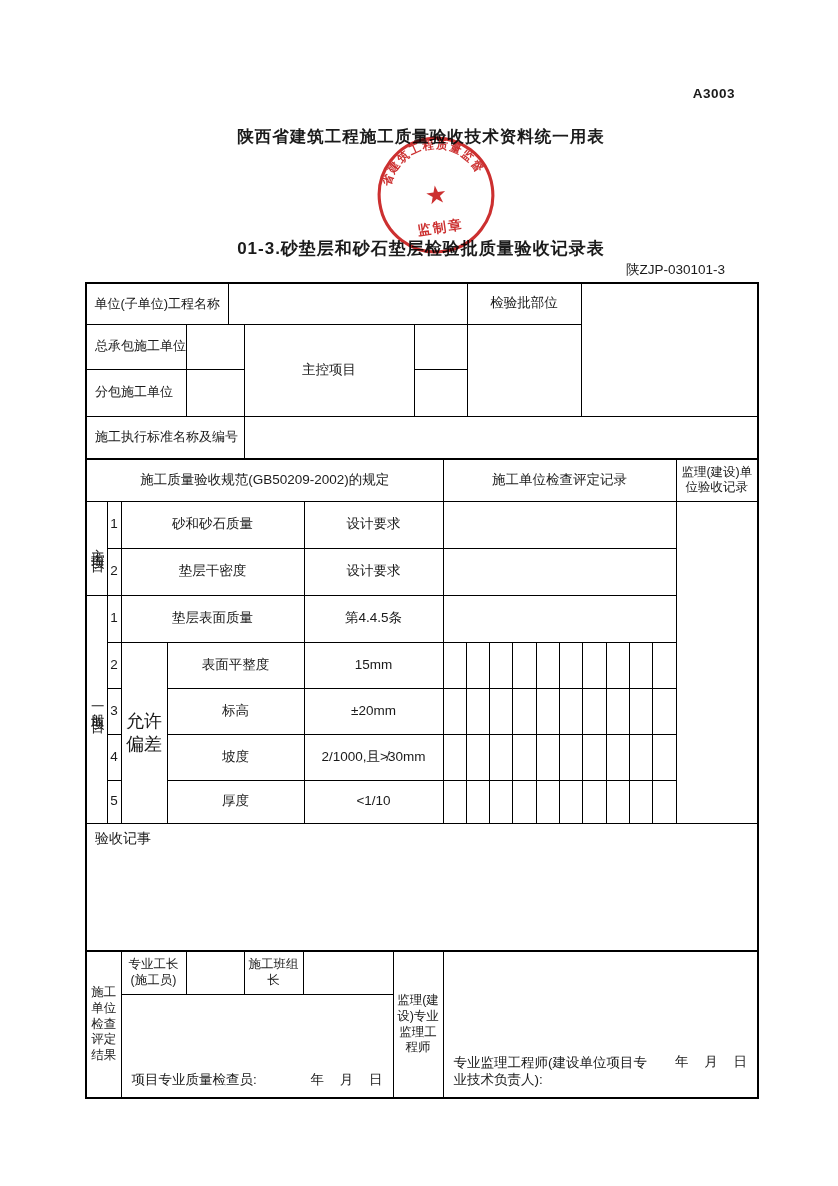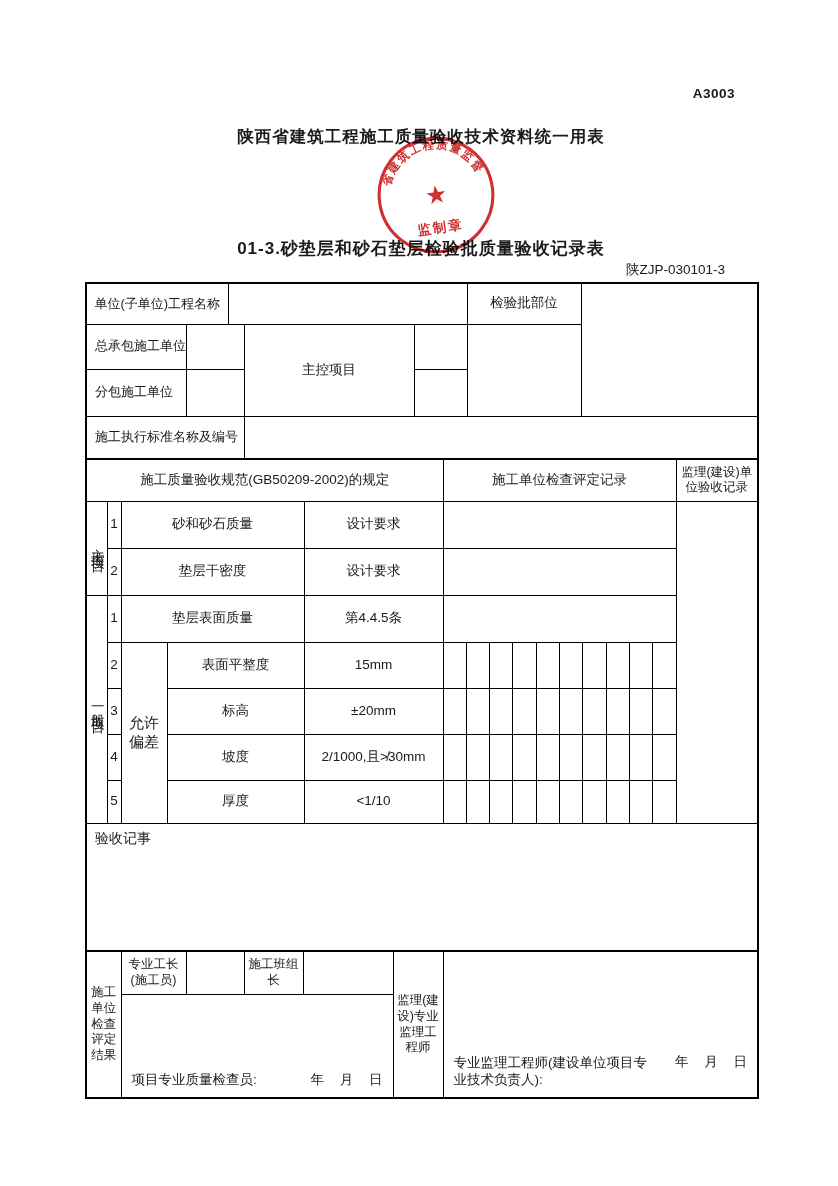--- a/index.html
+++ b/index.html
@@ -27,21 +27,21 @@
   .sub-cell{text-align:left;padding-left:8px;}
   .sub-cell b{margin-right:14px;}
 
   .info-tbl{top:282px;}
   .nowrap{white-space:nowrap;font-size:13px;}
   .left-pad{text-align:left;padding-left:8px;}
 
   .items-tbl{top:458px;border-radius:27px;}
   .vert{writing-mode:vertical-rl;text-orientation:upright;letter-spacing:4px;display:inline-block;
         font-size:13.5px;}
-  .allow{font-size:15px;padding:0 3px;}
+  .allow{font-size:18px;padding:0 3px;}
   .notes-cell{text-align:left;vertical-align:top;padding:6px 8px;font-size:14px;}
 
   .bottom-tbl{top:950px;}
   .small-lab{font-size:12.5px;padding:0 2px;}
   .sign-cell{vertical-align:bottom;text-align:left;}
   .sign-line{display:flex;justify-content:space-between;align-items:flex-start;
              padding:0 10px 8px 10px;font-size:13.5px;}
   .date{white-space:nowrap;word-spacing:12px;margin-left:16px;}
   .sign-text{max-width:215px;text-align:left;line-height:1.3;}
 

